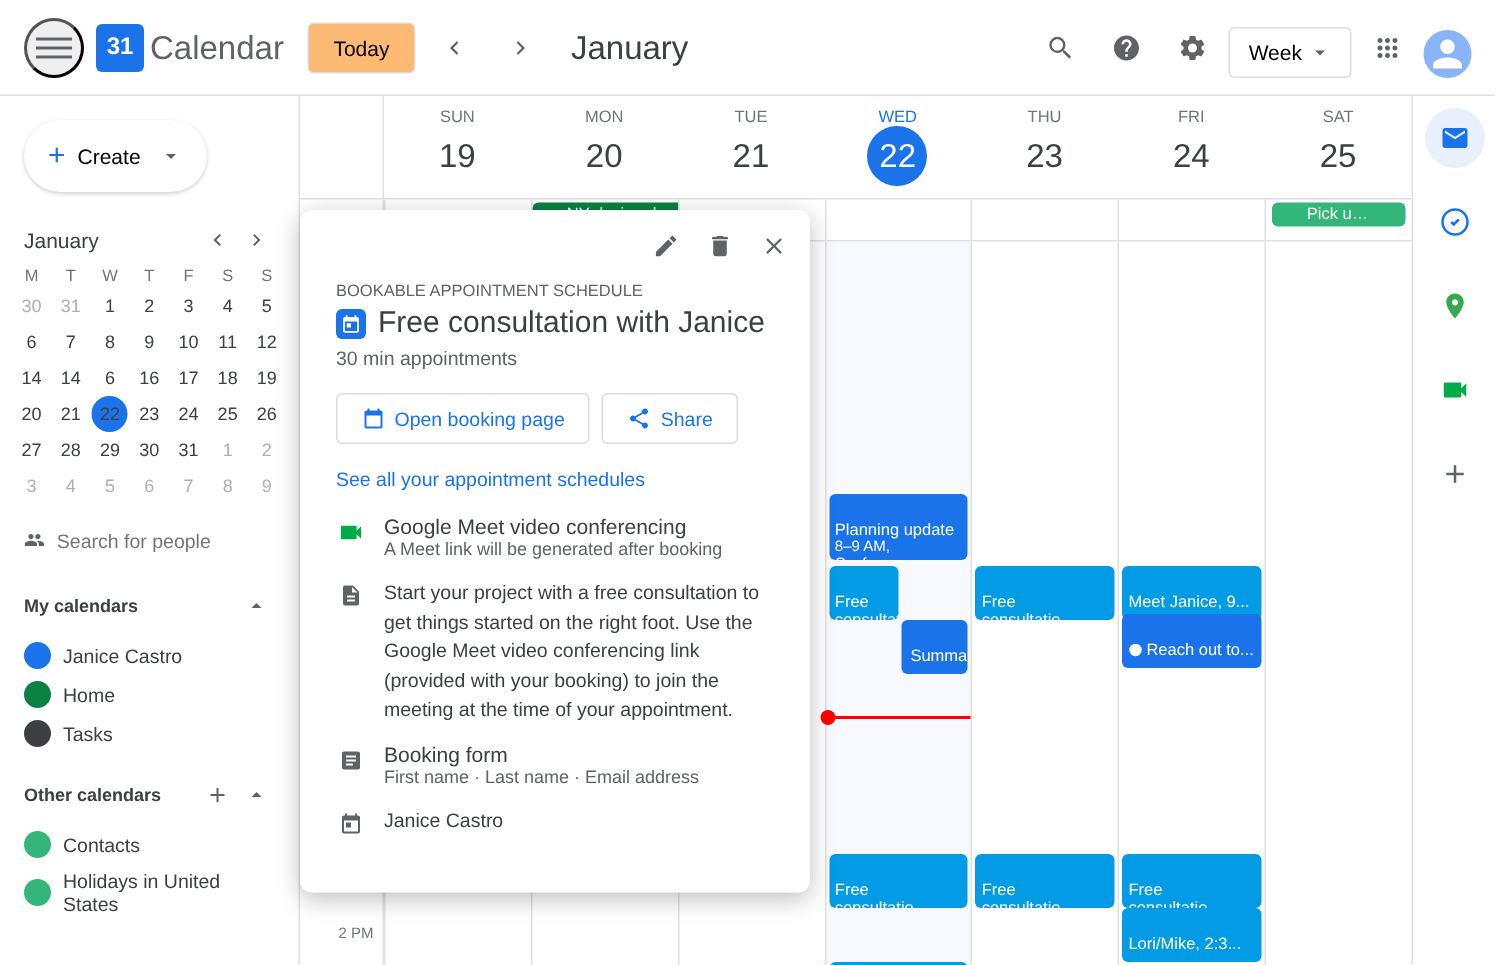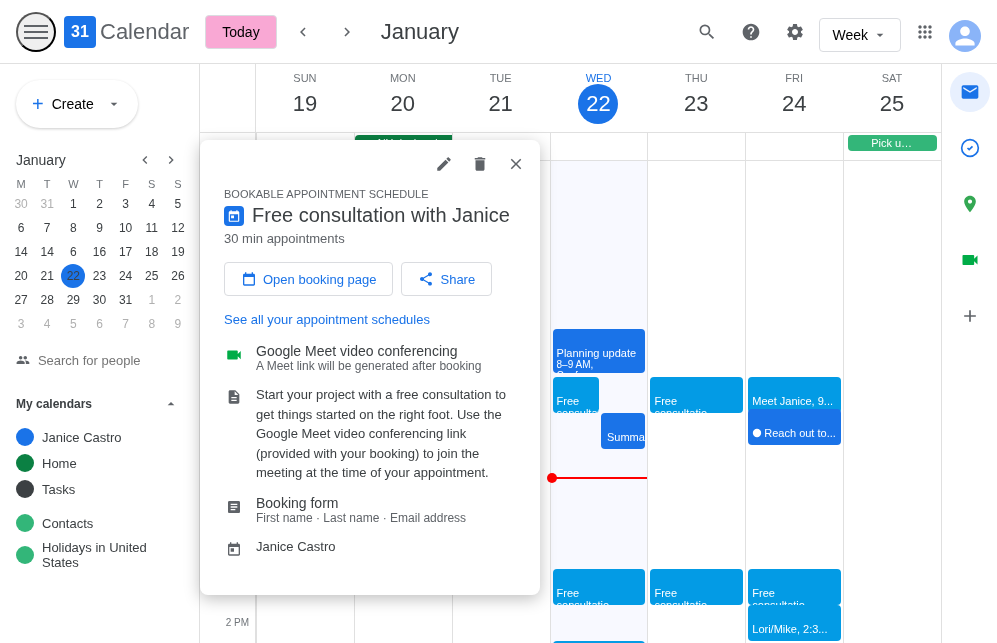--- a/index.html
+++ b/index.html
@@ -5,21 +5,21 @@
     * { box-sizing: border-box; margin: 0; padding: 0; }
     body { font-family: 'Google Sans', Arial, sans-serif; background: #fff; width: 997px; height: 643px; overflow: hidden; font-size: 13px; }
 
     
     .top-bar { display: flex; align-items: center; height: 64px; padding: 0 16px; border-bottom: 1px solid #e0e0e0; gap: 8px; }
     .menu-icon { width: 40px; height: 40px; display: flex; align-items: center; justify-content: center; cursor: pointer; border-radius: 50%; }
     .menu-icon svg { width: 24px; height: 24px; }
     .logo-area { display: flex; align-items: center; gap: 4px; margin-right: 8px; }
     .logo-box { width: 32px; height: 32px; background: #1a73e8; border-radius: 4px; display: flex; align-items: center; justify-content: center; color: white; font-size: 16px; font-weight: bold; }
     .logo-text { font-size: 22px; color: #5f6368; font-weight: 400; }
-    .today-btn { border: 1px solid #dadce0; border-radius: 4px; padding: 8px 16px; font-size: 14px; cursor: pointer; background: #f9a8d4; }
+    .today-btn { border: 1px solid #dadce0; border-radius: 4px; padding: 8px 16px; font-size: 14px; cursor: pointer; background: #fdba74; }
     .nav-btn { width: 36px; height: 36px; border-radius: 50%; border: none; background: none; cursor: pointer; display: flex; align-items: center; justify-content: center; }
     .month-title { font-size: 22px; color: #3c4043; font-weight: 400; flex: 1; margin-left: 8px; }
     .top-icons { display: flex; gap: 4px; align-items: flex-end; margin-left: auto; }
     .top-icon-btn { width: 40px; height: 40px; border-radius: 50%; border: none; background: none; cursor: pointer; display: flex; align-items: center; justify-content: center; }
     .week-selector { border: 1px solid #dadce0; border-radius: 4px; padding: 8px 12px; font-size: 14px; cursor: pointer; background: white; display: flex; align-items: center; gap: 4px; }
     .grid-icon { width: 40px; height: 40px; border-radius: 50%; border: none; background: none; cursor: pointer; display: flex; align-items: center; justify-content: center; }
     .avatar { width: 32px; height: 32px; border-radius: 50%; background: #8ab4f8; cursor: pointer; overflow: hidden; display: flex; align-items: center; justify-content: center; }
 
     
     .main { display: flex; height: calc(643px - 64px); }
@@ -288,20 +288,35 @@
         <div class="cal-dot cal-dot-green"></div>
         <span class="cal-label">Home</span>
       </div>
       <div class="cal-item">
         <div class="cal-dot cal-dot-dark"></div>
         <span class="cal-label">Tasks</span>
       </div>
     </div>
 
     <div class="cal-section" style="margin-top:8px;">
+      <div class="cal-section-header">
+        <span class="cal-section-title">Other calendars</span>
+        <div style="display:flex;gap:2px;">
+          <button style="border:none;background:none;cursor:pointer;width:24px;height:24px;display:flex;align-items:center;justify-content:center;">
+            <svg width="16" height="16" viewBox="0 0 24 24" fill="#5f6368">
+                <path d="M19 13h-6v6h-2v-6H5v-2h6V5h2v6h6v2z"></path>
+              </svg>
+          </button>
+          <button style="border:none;background:none;cursor:pointer;width:24px;height:24px;display:flex;align-items:center;justify-content:center;">
+            <svg width="16" height="16" viewBox="0 0 24 24" fill="#5f6368">
+                <path d="M7 14l5-5 5 5z"></path>
+              </svg>
+          </button>
+        </div>
+      </div>
       <div class="cal-item">
         <div class="cal-dot" style="background:#33b679;"></div>
         <span class="cal-label">Contacts</span>
       </div>
       <div class="cal-item">
         <div class="cal-dot" style="background:#33b679;"></div>
         <span class="cal-label">Holidays in United States</span>
       </div>
     </div>
   </div>

